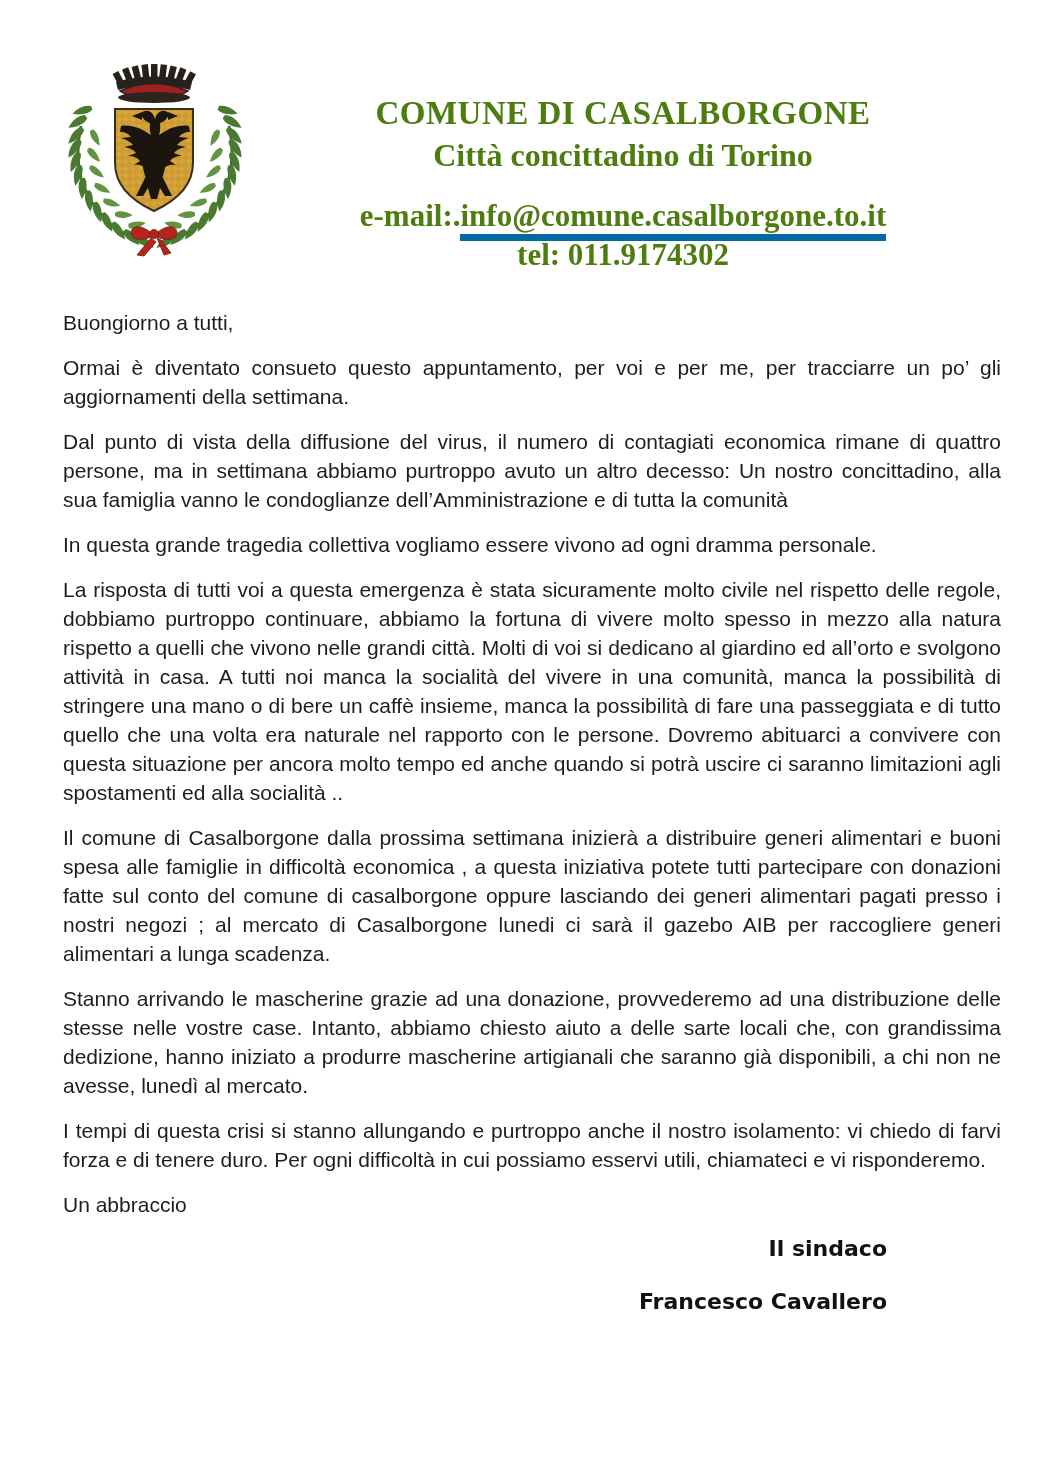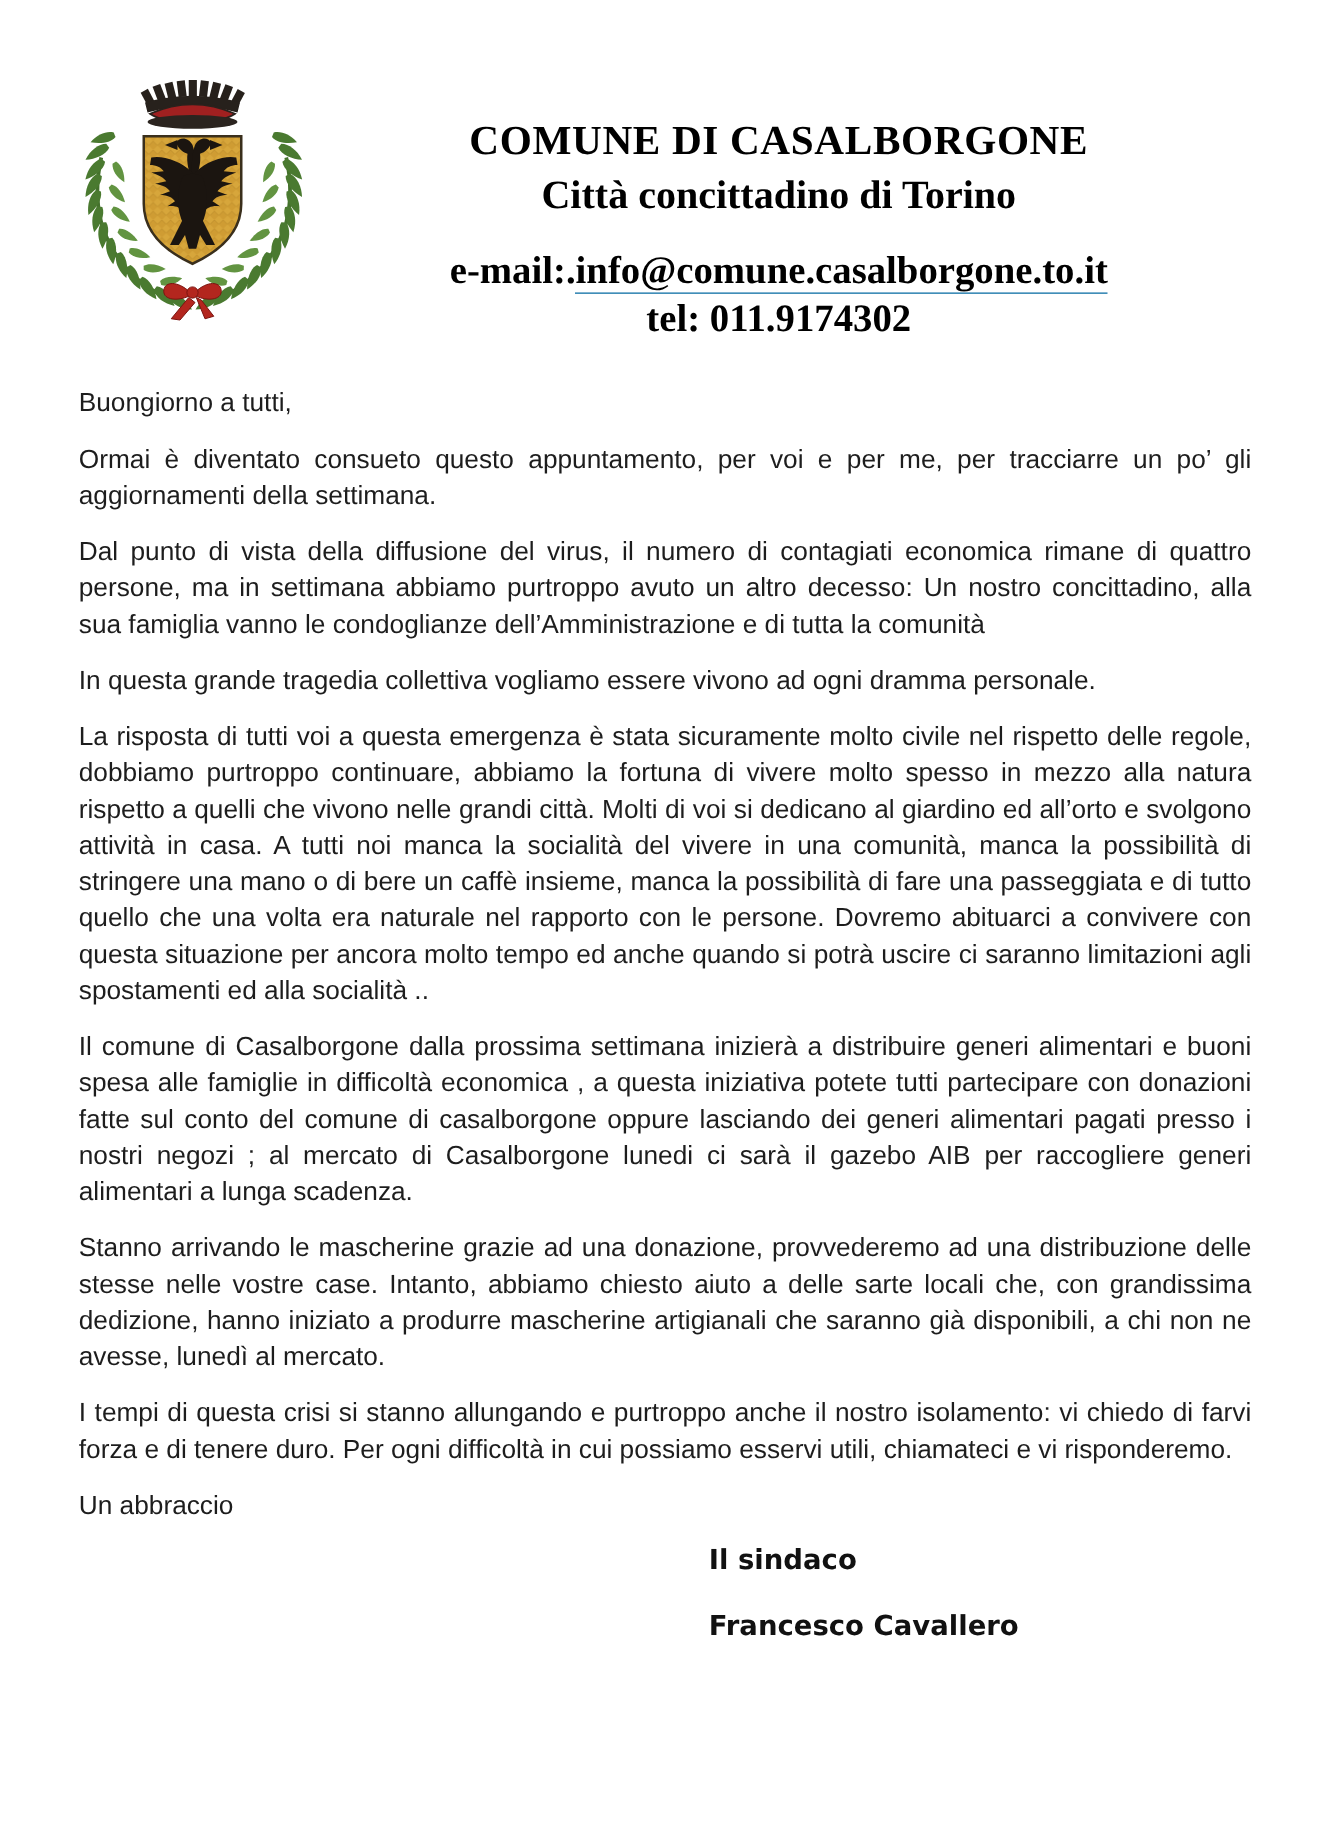--- a/index.html
+++ b/index.html
@@ -14,37 +14,37 @@
   }
   
   .logo {
     position:absolute; left:63px; top:64px;
     width:184px; height:194px;
   }
   .header-text {
     position:absolute; left:245px; top:94px; width:756px;
     text-align:center;
     font-family:"Liberation Serif", serif;
-    font-weight:bold; color:#000000;
+    font-weight:bold; color:#4d7c0f;
   }
   .title    { font-size:33px; line-height:38px; letter-spacing:0.5px; }
   .subtitle { font-size:32px; line-height:38px; margin-top:4px; }
   .email-line { font-size:31px; line-height:36px; margin-top:24px; }
-  .email-addr { border-bottom:1px solid #0369a1; padding-bottom:1px; }
+  .email-addr { border-bottom:7px solid #0369a1; padding-bottom:1px; }
   .tel-line { font-size:31px; line-height:36px; margin-top:3px; }
   
   .letter {
     position:absolute; left:63px; top:308px; width:938px;
     font-size:21px; line-height:29px;
   }
   .letter p { text-align:justify; margin:0 0 16px 0; }
   .letter p.greeting, .letter p.closing { text-align:left; }
   .signature {
     width:320px; margin-left:504px; margin-top:13px;
-    text-align:left;
+    text-align:right;
     font-family:"DejaVu Sans", sans-serif;
     font-weight:bold; font-size:22px; line-height:28px; color:#111;
   }
   .signature .sig-name { margin-top:25px; }
 </style>
 </head>
 <body>
 
 <div class="page">
 

